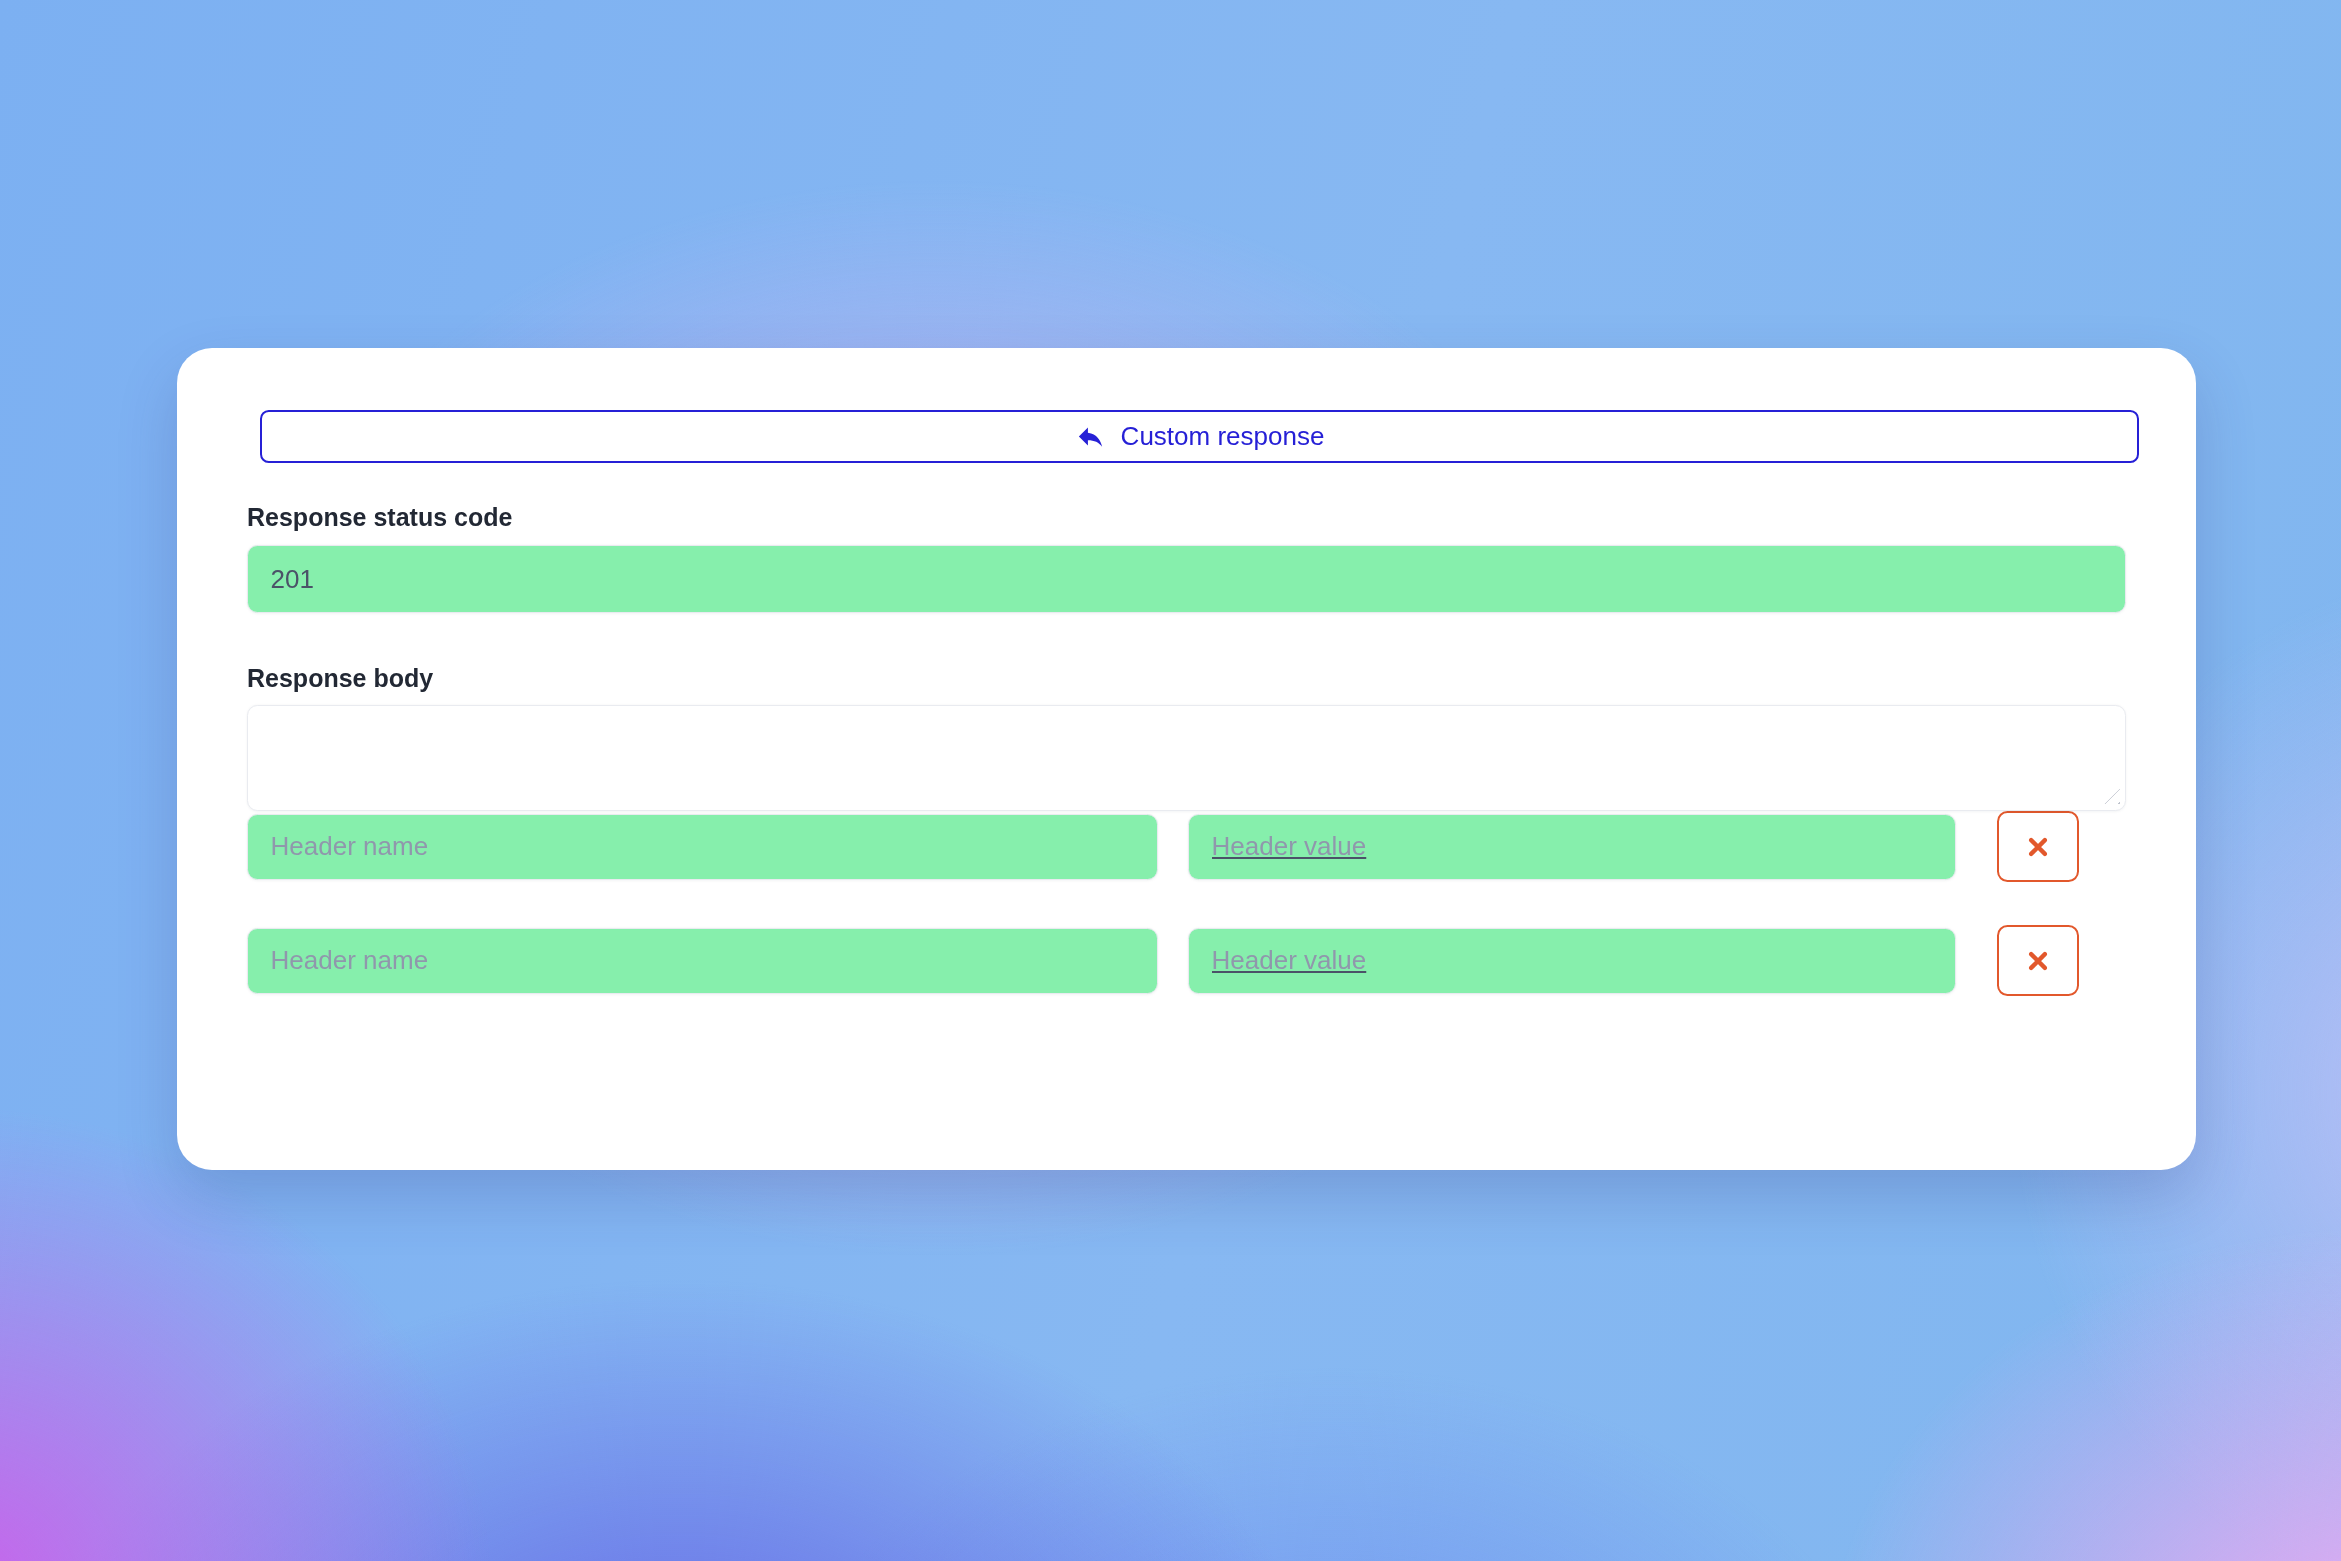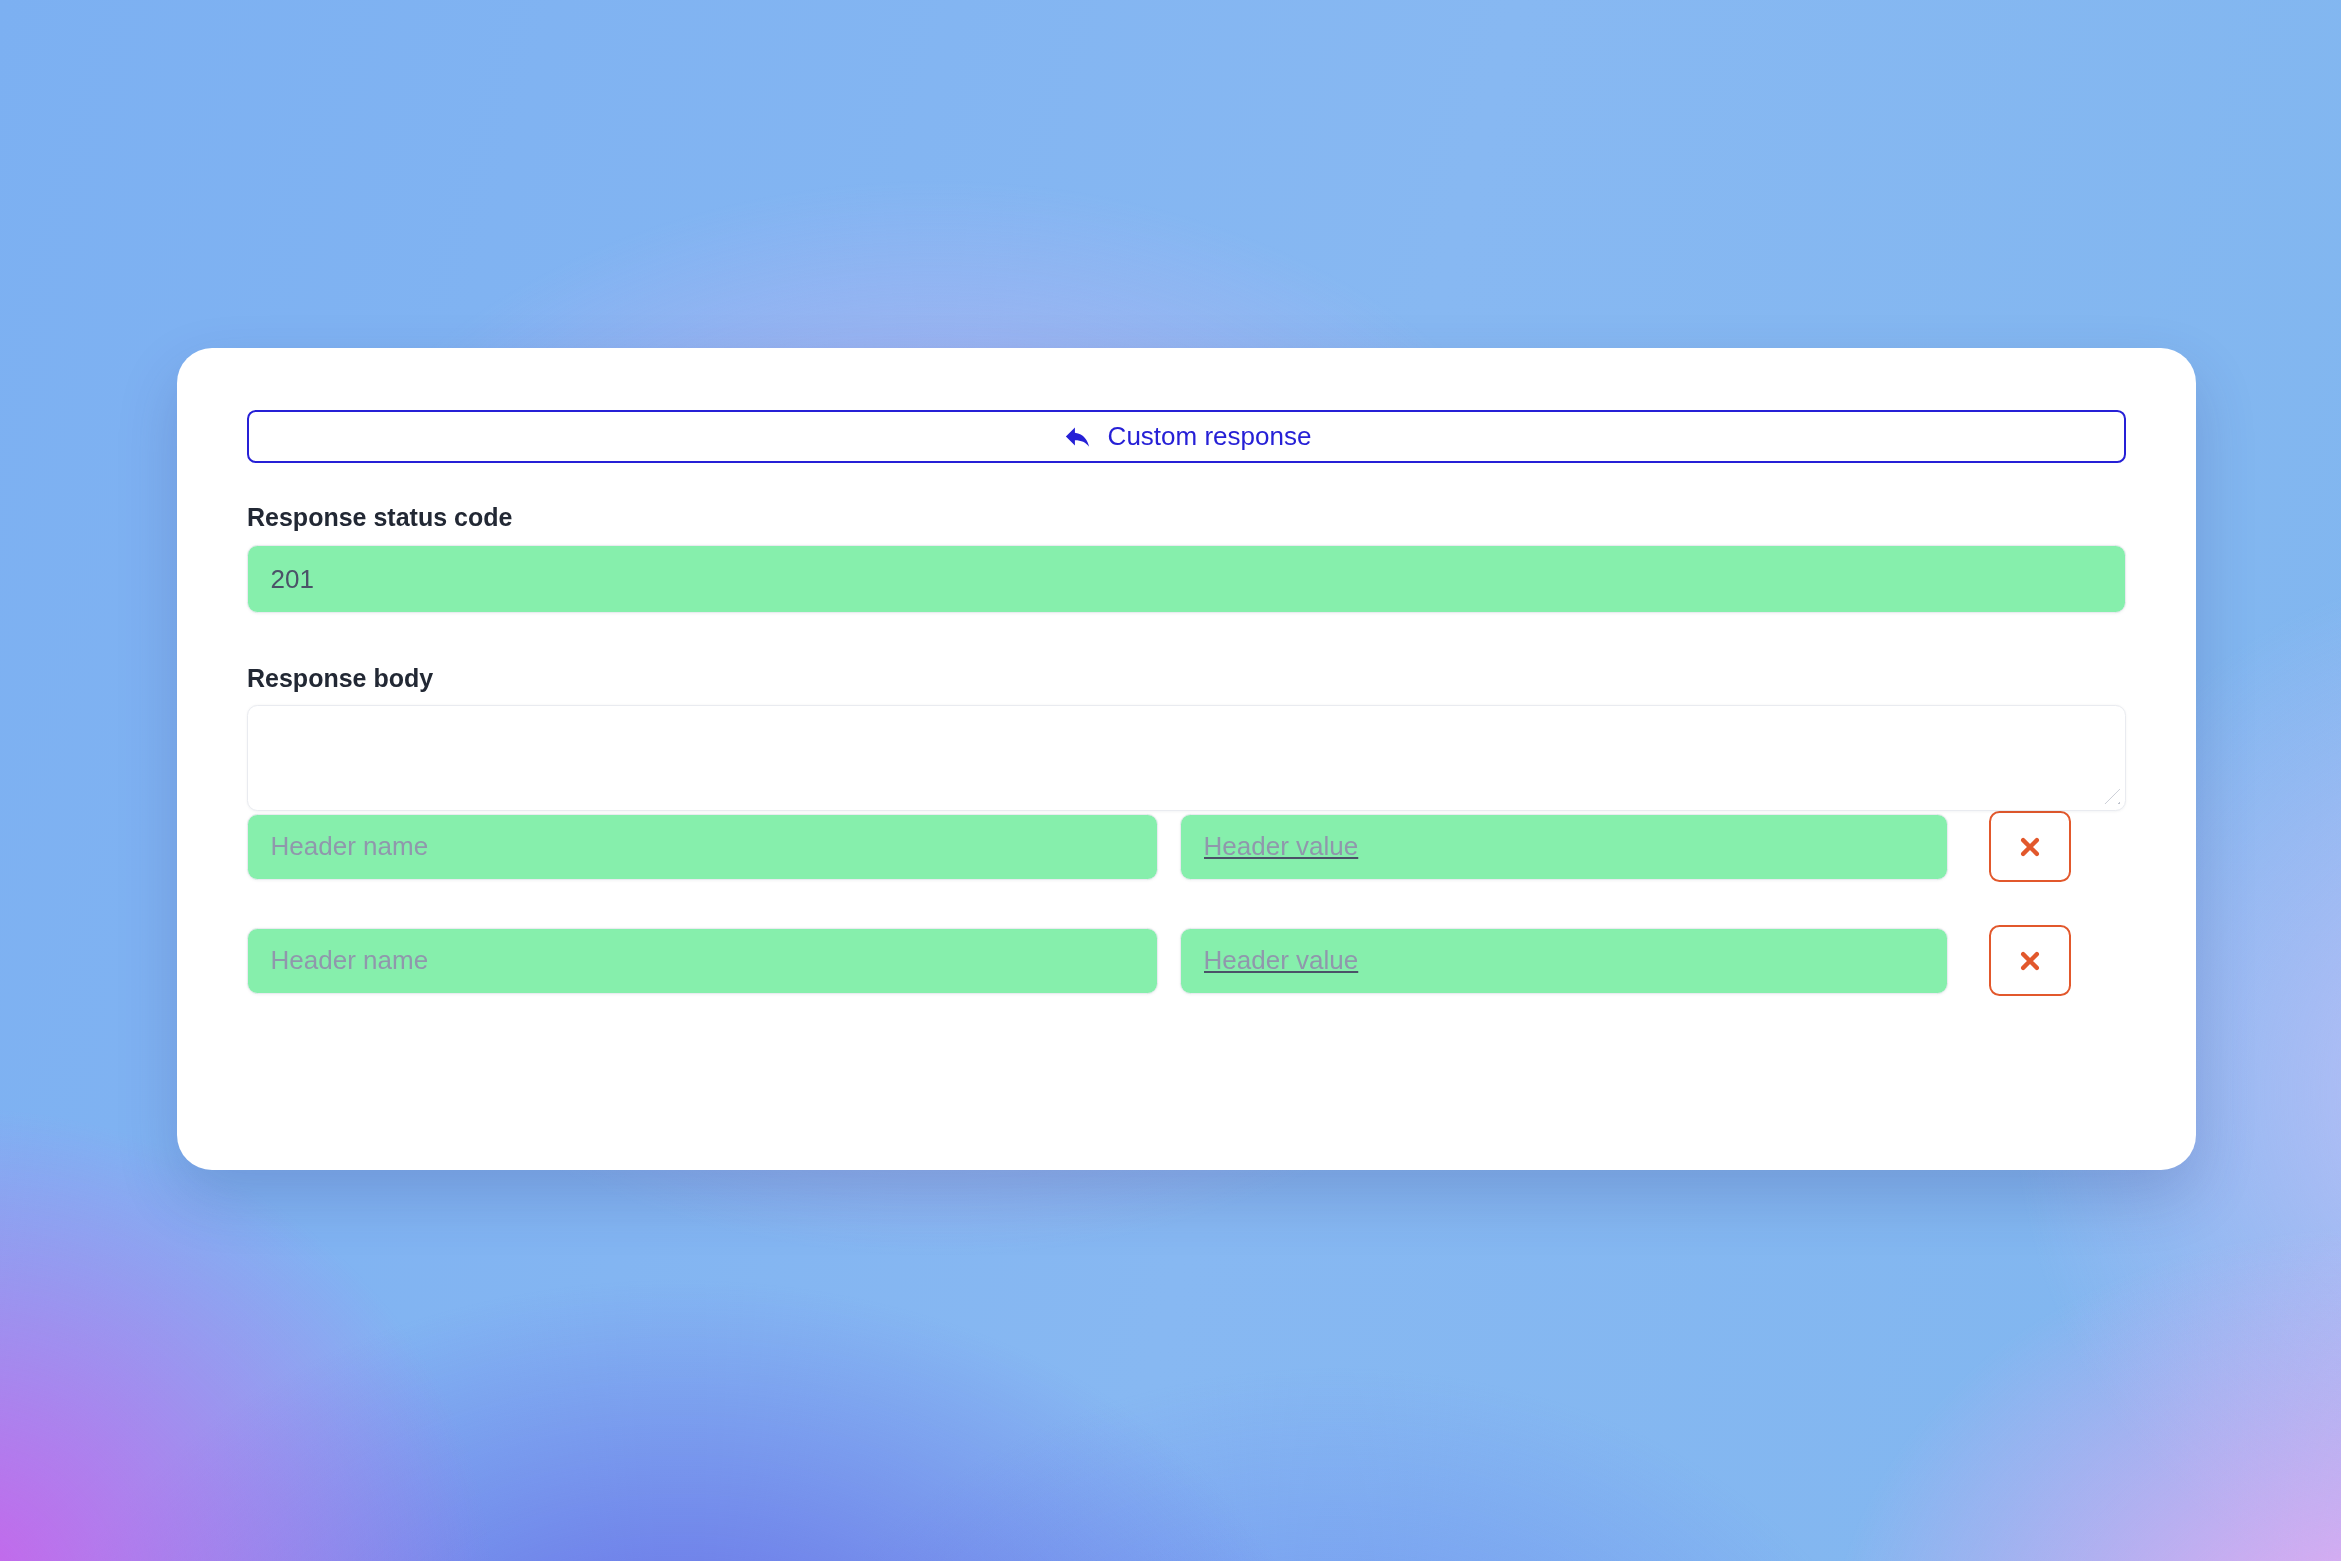--- a/index.html
+++ b/index.html
@@ -21,20 +21,21 @@
     background:#ffffff;border-radius:35px;box-sizing:border-box;
     padding:62px 70px 0 70px;
     box-shadow:0 26px 61px rgba(45,45,120,0.20);
   }
   .cr-btn{
     width:100%;height:53px;box-sizing:border-box;
     background:#ffffff;border:2.6px solid var(--blue);border-radius:8.7px;
     color:var(--blue);font-size:26px;font-weight:500;font-family:inherit;
     display:flex;align-items:center;justify-content:center;gap:15px;
     cursor:pointer;
+    margin-left:13px;
   }
   .cr-btn .ic{display:flex;align-items:center;}
   .field-label{
     margin-top:39px;margin-bottom:12px;
     font-size:25px;line-height:31px;font-weight:600;color:#222834;
   }
   .field-label.tight{margin-top:50px;margin-bottom:11.3px;}
   .text-input{
     width:100%;height:68px;box-sizing:border-box;
     border:0.9px solid #e9ebf0;border-radius:10.4px;background:#86efac;
@@ -49,21 +50,21 @@
     padding:15.6px 22.6px;font-size:26px;font-family:inherit;color:#4b5268;
     box-shadow:0 0.9px 2.6px rgba(25,33,61,0.05);outline:none;
   }
   .resize-handle{
     position:absolute;right:6px;bottom:7px;width:15.6px;height:15.6px;
     background:repeating-linear-gradient(135deg,transparent 0 4.3px,#bfc3cd 4.3px 7px,transparent 7px 9.6px,#bfc3cd 9.6px 12px,transparent 12px 15.6px);
     clip-path:polygon(100% 0,100% 100%,0 100%);
     cursor:nwse-resize;
   }
   .hrow{display:flex;align-items:center;height:71px;margin-bottom:43px;}
-  .hrow .name{width:911px;height:66px;margin-right:22px;}
+  .hrow .name{width:911px;height:66px;margin-right:30px;}
   .hrow .value{width:768px;height:66px;margin-right:41px;text-decoration:underline;}
   .remove-btn{
     width:82px;height:71px;box-sizing:border-box;flex:0 0 auto;
     background:#fff;border:2.6px solid var(--orange);border-radius:10.4px;
     display:flex;align-items:center;justify-content:center;cursor:pointer;
   }
   :root{--blue:#2620d6;--orange:#e2582c;}
 </style>
 </head>
 <body>

